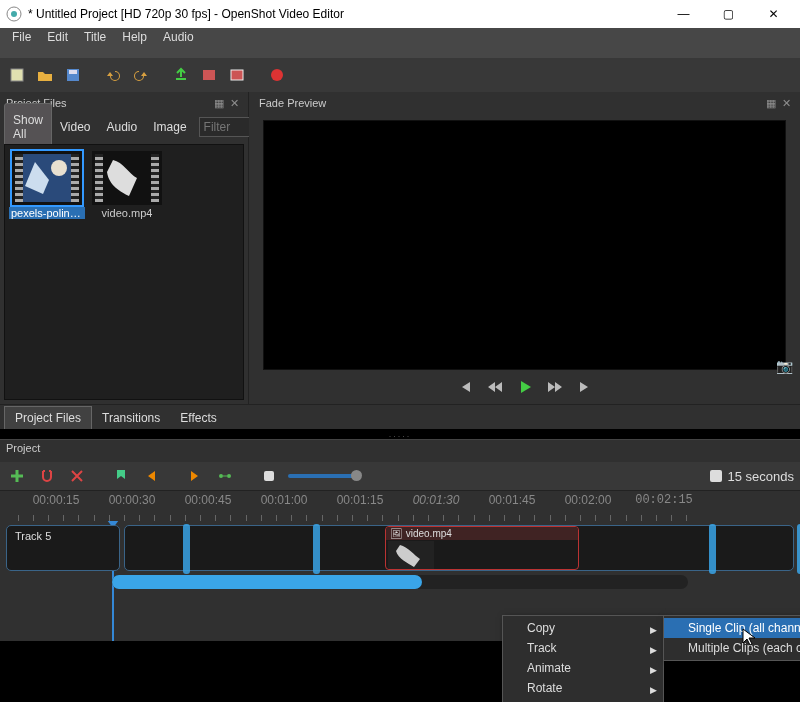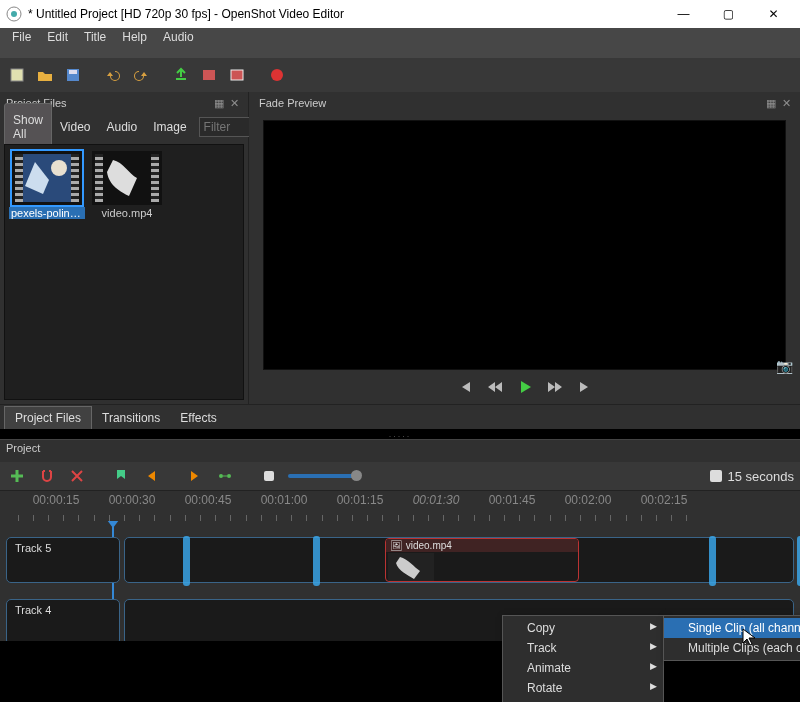--- a/index.html
+++ b/index.html
@@ -47,31 +47,31 @@
 .tlright{margin-left:auto;display:flex;align-items:center;gap:6px;color:#ddd;font-size:13px}
 .tlcheck{width:12px;height:12px;background:#ddd;border-radius:2px}
 .ruler{height:30px;background:#303030;display:flex;position:relative;border-top:1px solid #222}
 .timecode{width:108px;display:flex;align-items:center;justify-content:center;color:#6aa7e8;font-size:15px;font-family:monospace}
 .ticks{flex:1;position:relative;color:#888;font-size:12px}
 .tick{position:absolute;top:2px;text-align:center;transform:translateX(-50%)}
 .subtick{position:absolute;bottom:0;width:1px;height:6px;background:#666}
 .playhead{position:absolute;top:0;width:2px;background:#3488d6;height:130px}
 .playhead:before{content:"";position:absolute;top:-1px;left:-5px;border:6px solid transparent;border-top:8px solid #3488d6}
 .tracks{background:#303030;position:relative;height:120px;overflow:hidden}
-.track{height:46px;display:flex;margin:16px 6px;position:relative}
+.track{height:46px;display:flex;margin:4px 6px;position:relative}
 .tracklabel{width:96px;background:#1a1a1a;border:1px solid #3a6488;border-radius:5px;display:flex;align-items:flex-start;padding:4px 8px;color:#ddd;font-size:11px}
 .tracklane{flex:1;margin-left:4px;background:#1a1a1a;border:1px solid #3a6488;border-radius:5px;position:relative}
 .handle{position:absolute;top:-2px;width:7px;height:50px;background:#3aa5e8;border-radius:3px;opacity:.85}
 .clip{position:absolute;top:0;bottom:0;background:#1a1a1a;border:1px solid #b33;border-radius:4px;display:flex;align-items:flex-start;overflow:hidden}
 .clip .ctitle{font-size:10px;color:#ddd;padding:1px 4px;background:#402323;width:100%;display:flex;align-items:center;gap:3px}
 .clip .cthumb{position:absolute;top:14px;left:2px;width:46px;height:28px;background:#333}
 .hscroll{height:14px;margin:2px 112px 0 112px;background:#222;border-radius:7px;position:relative}
 .hscroll .thumb{position:absolute;left:0;width:310px;top:0;bottom:0;background:#3aa5e8;border-radius:7px}
 .ctxmenu{position:absolute;background:#2e2e2e;border:1px solid #555;font-size:12px;color:#ddd;box-shadow:2px 2px 6px rgba(0,0,0,.5);z-index:50;min-width:160px;padding:2px 0}
-.ctxitem{padding:3px 20px 3px 24px;display:flex;align-items:flex-start;position:relative;white-space:nowrap}
+.ctxitem{padding:3px 20px 3px 24px;display:flex;align-items:flex-end;position:relative;white-space:nowrap}
 .ctxitem.sel{background:#2a6fb3;color:#fff}
 .ctxitem .arrow{position:absolute;right:6px;font-size:9px}
 .submenu{position:absolute;left:502px;top:615px;width:130px}
 .submenu2{position:absolute;left:663px;top:615px;width:134px}
 .cursor{position:absolute;left:742px;top:628px;z-index:80}
 .camera{position:absolute;right:6px;top:358px;color:#555;font-size:14px}
 svg{display:block}
 </style>
 </head>
 <body>
@@ -340,21 +340,21 @@
       <div class="subtick" style="left: 489px;"></div>
       <div class="subtick" style="left: 504px;"></div>
       <div class="subtick" style="left: 519px;"></div>
       <div class="subtick" style="left: 534px;"></div>
       <div class="tick" style="left: 588px;">00:02:00</div>
       <div class="subtick" style="left: 550px;"></div>
       <div class="subtick" style="left: 565px;"></div>
       <div class="subtick" style="left: 580px;"></div>
       <div class="subtick" style="left: 595px;"></div>
       <div class="subtick" style="left: 610px;"></div>
-      <div class="tick" style="left: 664px;">00:02:15</div>
+      <div class="tick" style="left: 664px; font-family: Liberation Mono, monospace;">00:02:15</div>
       <div class="subtick" style="left: 626px;"></div>
       <div class="subtick" style="left: 641px;"></div>
       <div class="subtick" style="left: 656px;"></div>
       <div class="subtick" style="left: 671px;"></div>
       <div class="subtick" style="left: 686px;"></div>
     </div>
 </div>
 
 <div class="tracks">
   <div class="playhead" style="left:112px"></div>
@@ -372,24 +372,20 @@
             <svg width="46" height="28">
               <rect width="46" height="28" fill="#222"></rect>
               <path d="M12 4c8 2 14 10 20 14l-6 8c-6-4-16-8-18-16z" fill="#ccc"></path>
             </svg>
           </div>
       </div>
       <div class="handle" style="left:584px"></div>
       <div class="handle" style="left:672px"></div>
     </div>
   </div>
-  <div class="track">
-    <div class="tracklabel">Track 4</div>
-    <div class="tracklane"></div>
-  </div>
   <div class="hscroll">
       <div class="thumb"></div>
     </div>
 </div>
 
 <div class="ctxmenu submenu" id="ctx1">
     <div class="ctxitem">
       <span>Copy</span>
       <span class="arrow">▶</span>
     </div>

